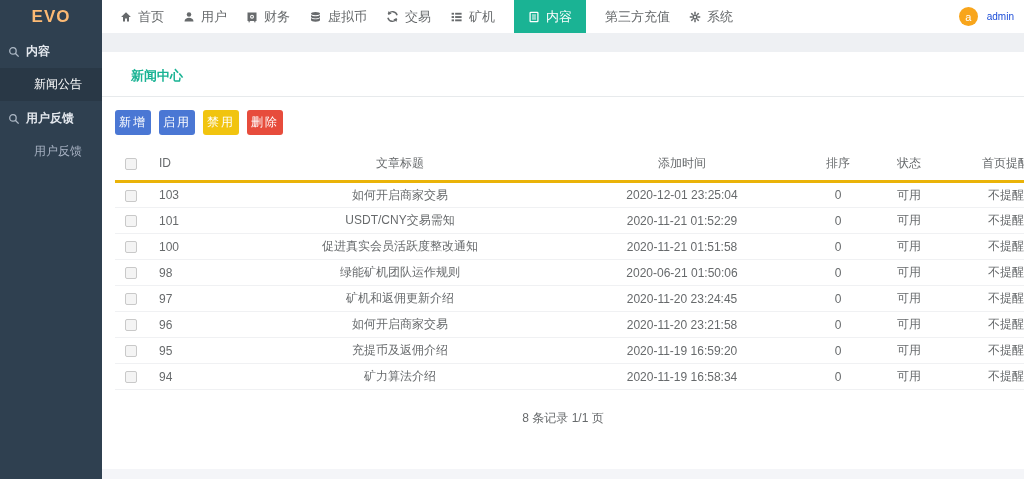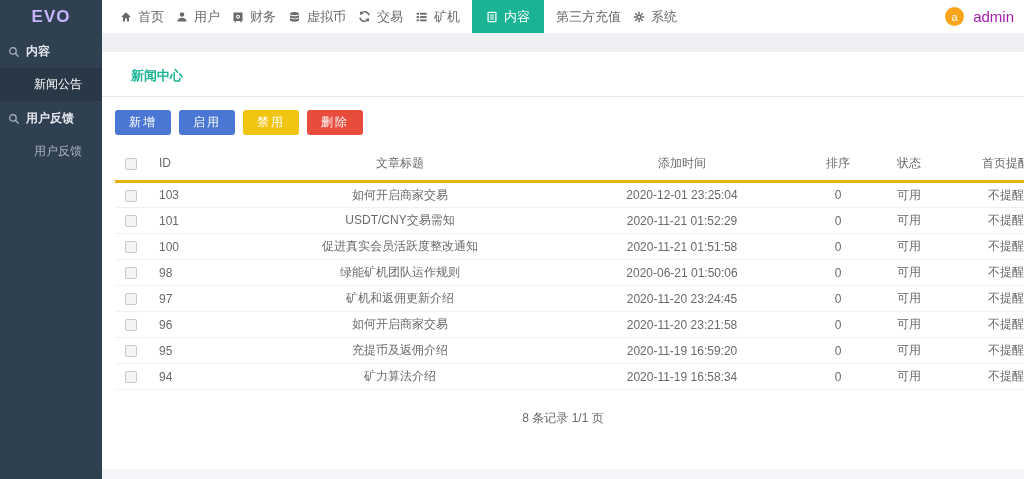--- a/index.html
+++ b/index.html
@@ -6,42 +6,42 @@
   html, body { margin:0; padding:0; }
   body {
     width:1024px; height:479px; overflow:hidden;
     display:flex;
     font-family:"Liberation Sans","DejaVu Sans",sans-serif;
     background:#ffffff;
     -webkit-font-smoothing:antialiased;
   }
   
   .sidebar { flex:0 0 102px; width:102px; background:#2f4050; color:#a7b1c2; display:flex; flex-direction:column; }
-  .logo { height:34px; display:flex; align-items:center; justify-content:center; color:#c4b5fd; font-weight:bold; font-size:17px; letter-spacing:1px; }
+  .logo { height:34px; display:flex; align-items:center; justify-content:center; color:#fdba74; font-weight:bold; font-size:17px; letter-spacing:1px; }
   .side-section { display:flex; align-items:center; gap:6px; padding:9px 8px 8px 8px; color:#e4e8ee; font-weight:bold; font-size:12px; cursor:pointer; }
   .side-section .s-icon { display:flex; color:#aeb9c6; }
   .side-item { padding:8px 6px 8px 34px; font-size:12px; cursor:pointer; color:#a7b1c2; }
   .side-item.active { background:#293846; color:#ffffff; }
   
   .main-col { flex:1; display:flex; flex-direction:column; min-width:0; background:#fff; }
   .navbar { height:33px; background:#fff; display:flex; align-items:center; padding:0 10px 0 18px; flex:0 0 33px; }
-  .nav-menu { display:flex; align-items:stretch; gap:12px; height:100%; }
+  .nav-menu { display:flex; align-items:stretch; gap:19px; height:100%; }
   .nav-item { display:flex; align-items:center; gap:6px; font-size:13px; color:#676a6c; cursor:pointer; }
   .nav-item.active { background:#1ab394; color:#fff; padding:0 14px; }
   .nav-icon { display:flex; }
   .nav-right { margin-left:auto; display:flex; align-items:center; gap:9px; }
   .avatar { width:19px; height:19px; border-radius:50%; background:#f8a51b; color:#fff; font-size:11px; display:flex; align-items:center; justify-content:center; cursor:pointer; }
-  .admin-name { font-size:15px; color:#a21caf; cursor:pointer; }
+  .admin-name { font-size:10px; color:#1d4ed8; cursor:pointer; }
   .nav-btn { border:none; color:#fff; font-size:10px; padding:4px 7px; border-radius:3px; cursor:pointer; font-family:inherit; }
   .gray-band { height:19px; background:#eef0f3; flex:0 0 19px; }
   .content { flex:1; background:#fff; padding:0 13px; overflow:hidden; }
   .page-title { color:#1ab394; font-size:13px; font-weight:bold; margin:15px 16px 11px; }
   .title-divider { border-bottom:1px solid #e7eaec; margin:0 -13px; }
   .toolbar { display:flex; gap:8px; margin:13px 0 11px; }
-  .tb-btn { border:none; color:#fff; font-size:12px; padding:4px 14px; border-radius:3px; cursor:pointer; font-family:inherit; letter-spacing:2px; }
+  .tb-btn { border:none; color:#fff; font-size:12px; padding:4px 4px; border-radius:3px; cursor:pointer; font-family:inherit; letter-spacing:2px; }
   
   table { width:100%; border-collapse:collapse; font-size:12px; color:#676a6c; table-layout:fixed; }
   thead th { border-bottom:3px solid #eab308; font-weight:normal; text-align:center; height:27px; padding:0 4px; }
   tbody td { border-bottom:1px solid #f0f1f3; text-align:center; height:26px; padding:0 4px; }
   th.col-id, td.col-id { text-align:left; padding-left:6px; }
   th.col-cb, td.col-cb { text-align:left; padding-left:10px; }
   .cb { display:inline-block; width:12px; height:12px; background:#f4f4f4; border:1px solid #c9c9c9; border-radius:2px; vertical-align:middle; cursor:pointer; }
   .ops { display:flex; justify-content:center; align-items:center; gap:11px; color:#1ab394; }
   .footer-note { font-size:12px; color:#676a6c; margin-top:20px;text-align:center; }
   .bottom-strip { height:10px; background:#f4f5f8; flex:0 0 10px; }

